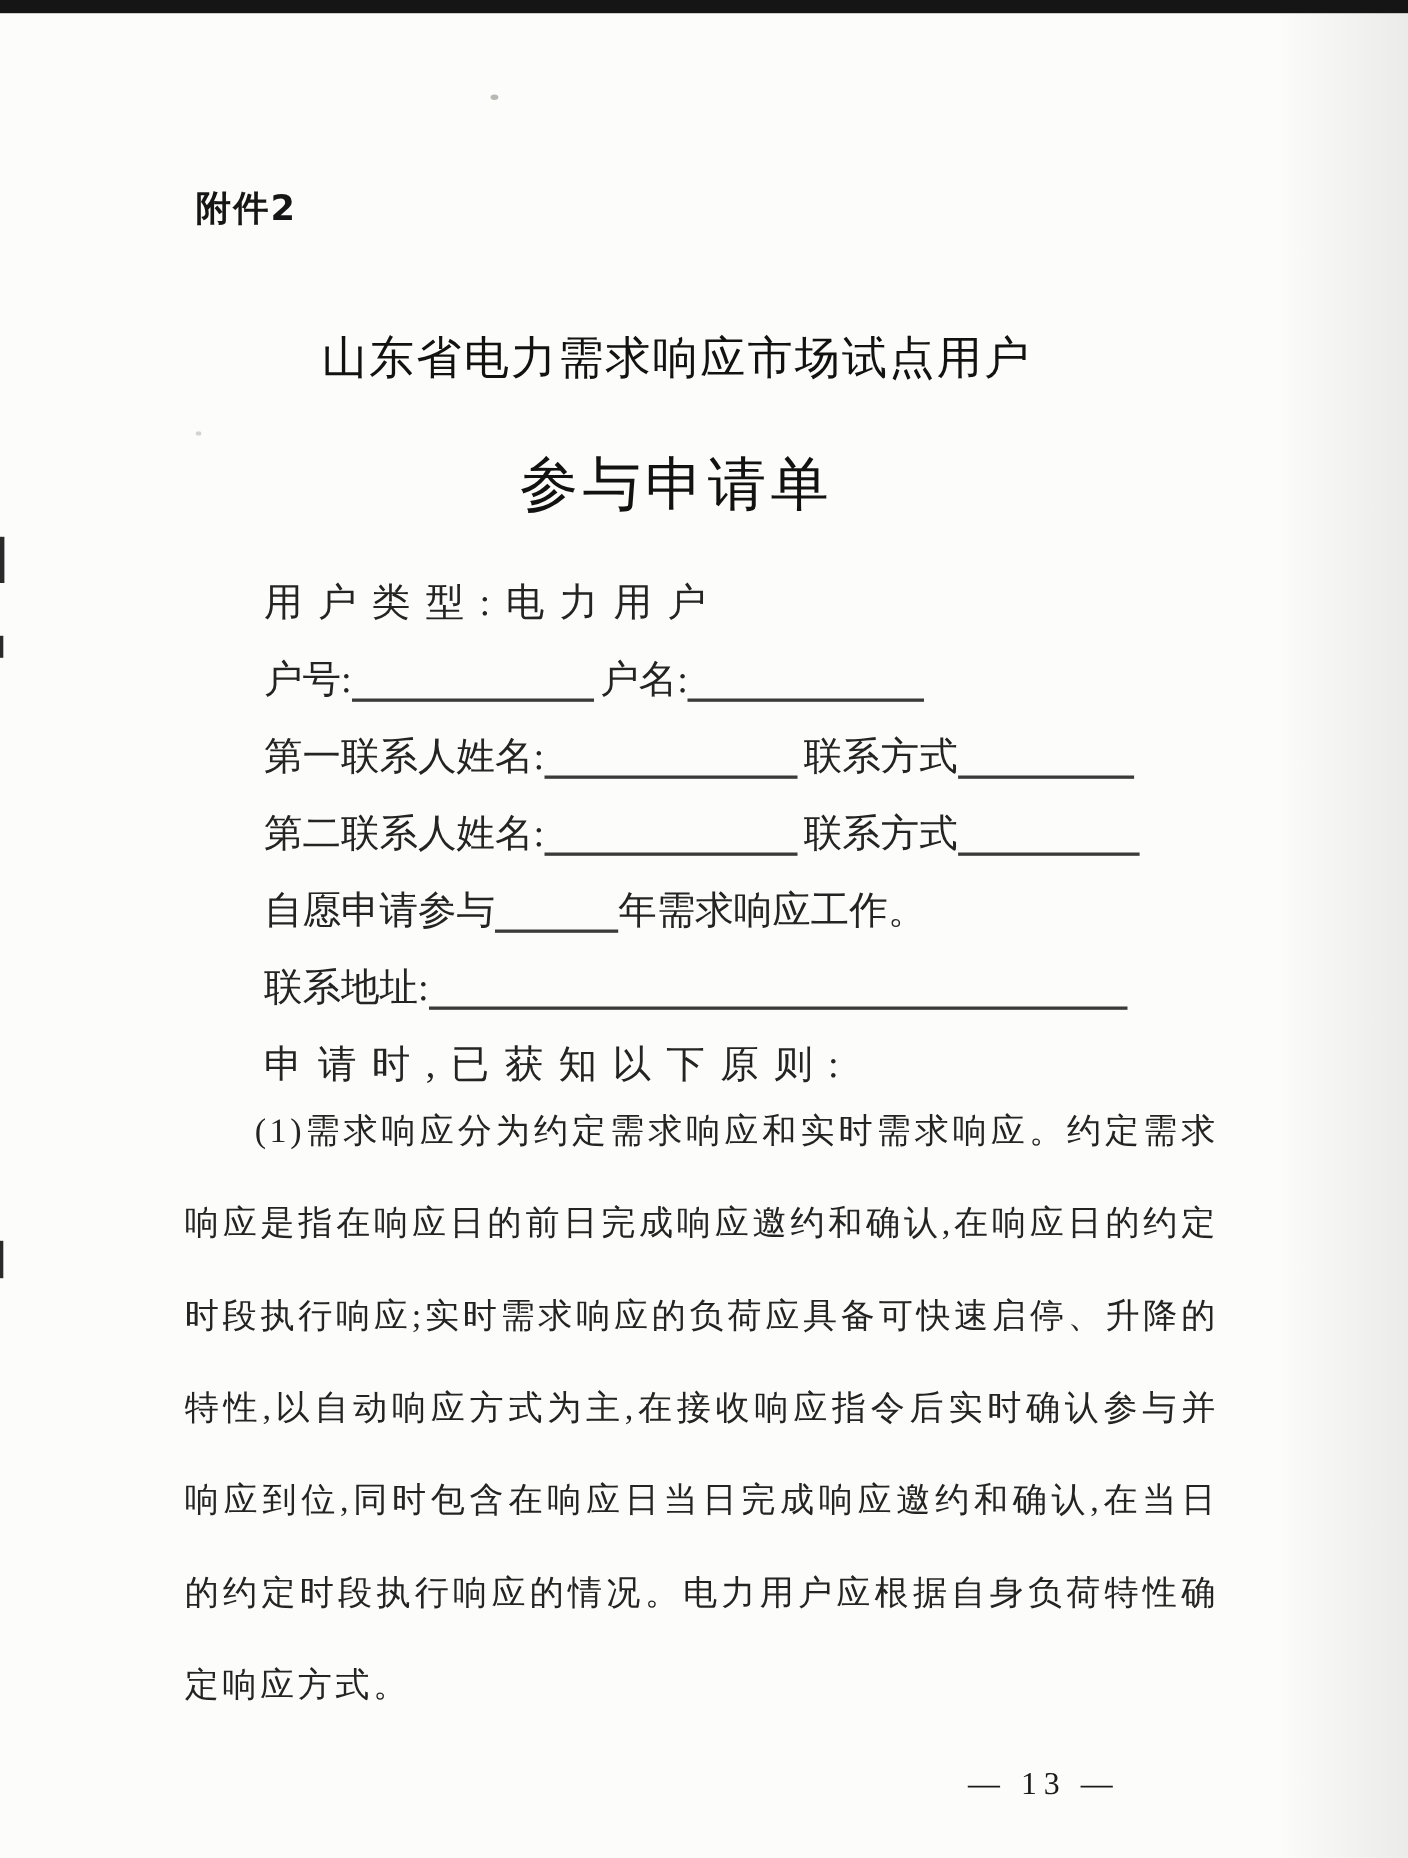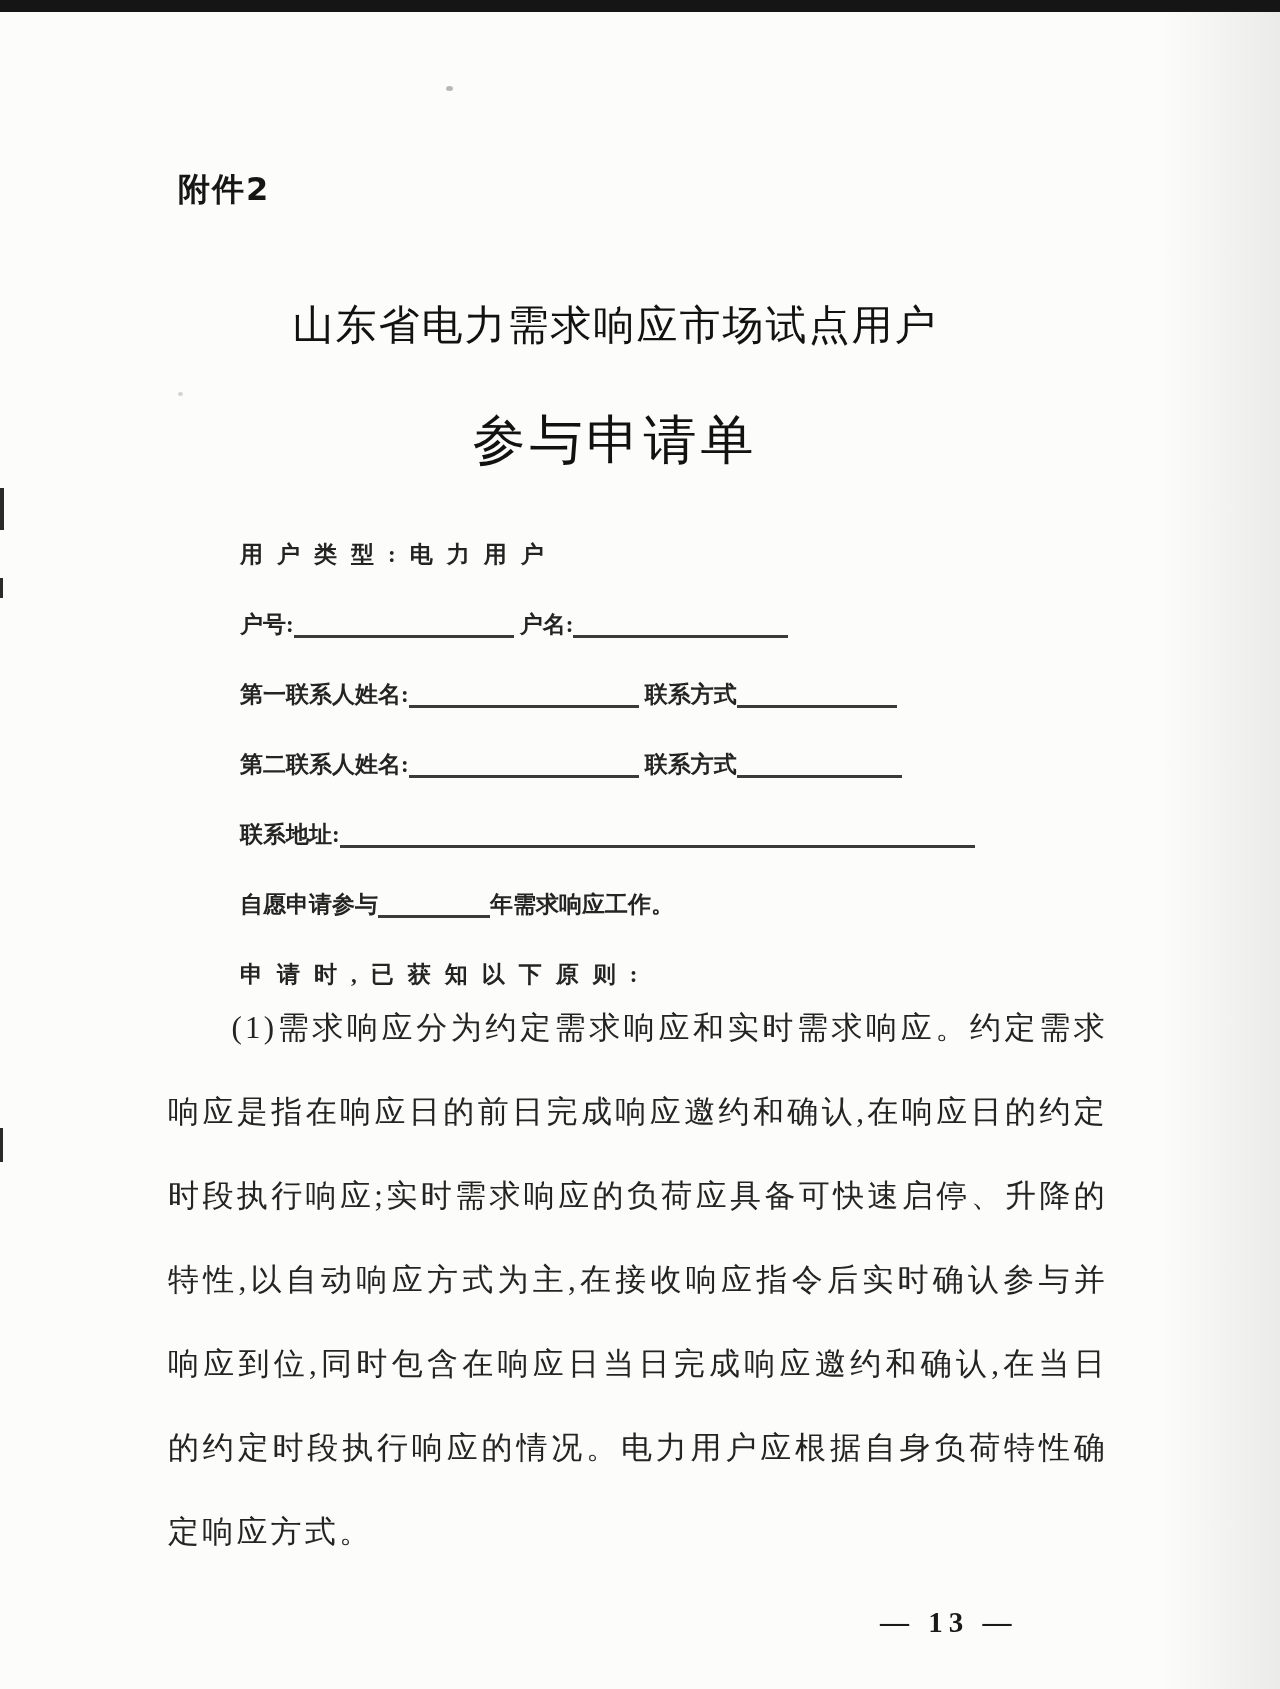--- a/index.html
+++ b/index.html
@@ -49,21 +49,21 @@
     font-family: "DejaVu Sans", "Liberation Sans", sans-serif;
     font-weight: 400; color: #121212;
   }
   .doc-title .t-line1 { font-size: 41px; letter-spacing: 2px; }
   .doc-title .t-line2 { font-size: 53px; letter-spacing: 4px; margin-top: 52px; }
 
   
   .form-block {
     position: absolute; left: 240px; top: 500px;
     width: 830px;
-    font-size: 23px; font-weight: 700; color: #242424;
+    font-size: 35px; font-weight: 400; color: #242424;
   }
   .form-line {
     height: 70px;
     display: flex; align-items: flex-end;
     white-space: nowrap;
   }
   .form-line .lbl { line-height: 1.3; }
   .spaced { letter-spacing: 14px; }
   .blank {
     display: inline-block;
@@ -88,21 +88,21 @@
     letter-spacing: 3.2px;
     line-height: 84px;
     text-align: justify;
   }
   .body-block p { text-indent: 2.05em; }
 
   
   .page-number {
     position: absolute; left: 880px; top: 1606px;
     font-size: 29px; letter-spacing: 6px; color: #1a1a1a;
-    font-weight: 700;
+    font-weight: 400;
   }
 </style>
 </head>
 <body>
 
 <div class="scan-top-bar"></div>
 <div class="scan-right-shade"></div>
 <div class="scan-mark mark-a"></div>
 <div class="scan-mark mark-b"></div>
 <div class="scan-mark mark-c"></div>
@@ -140,28 +140,28 @@
 
   <div class="form-line">
     <span class="lbl">第二联系人姓名:</span>
     <span class="blank w-contact"></span>
     <span class="gap-s"></span>
     <span class="lbl">联系方式</span>
     <span class="blank w-method2"></span>
   </div>
 
   <div class="form-line">
-    <span class="lbl">联系地址:</span>
-    <span class="blank w-address"></span>
+    <span class="lbl">自愿申请参与</span>
+    <span class="blank w-year"></span>
+    <span class="lbl">年需求响应工作。</span>
   </div>
 
   <div class="form-line">
-    <span class="lbl">自愿申请参与</span>
-    <span class="blank w-year"></span>
-    <span class="lbl">年需求响应工作。</span>
+    <span class="lbl">联系地址:</span>
+    <span class="blank w-address"></span>
   </div>
 
   <div class="form-line">
     <span class="lbl spaced">申请时,已获知以下原则:</span>
   </div>
 
 </div>
 
 <div class="body-block">
   <p>(1)需求响应分为约定需求响应和实时需求响应。约定需求响应是指在响应日的前日完成响应邀约和确认,在响应日的约定时段执行响应;实时需求响应的负荷应具备可快速启停、升降的特性,以自动响应方式为主,在接收响应指令后实时确认参与并响应到位,同时包含在响应日当日完成响应邀约和确认,在当日的约定时段执行响应的情况。电力用户应根据自身负荷特性确定响应方式。</p>

